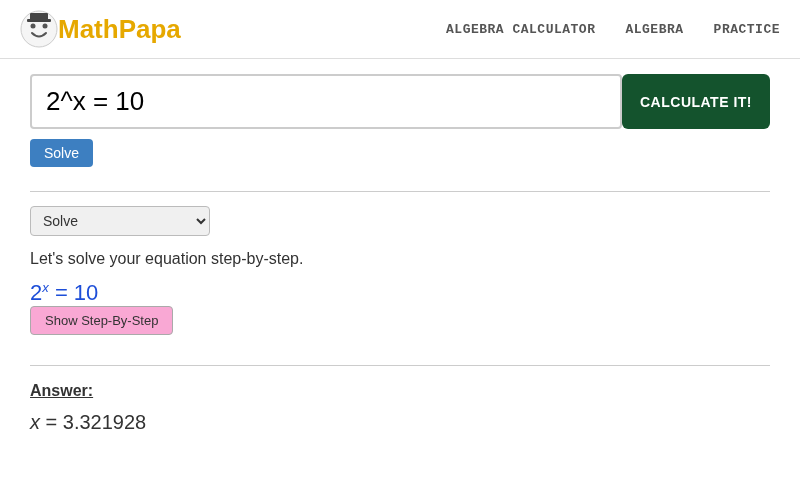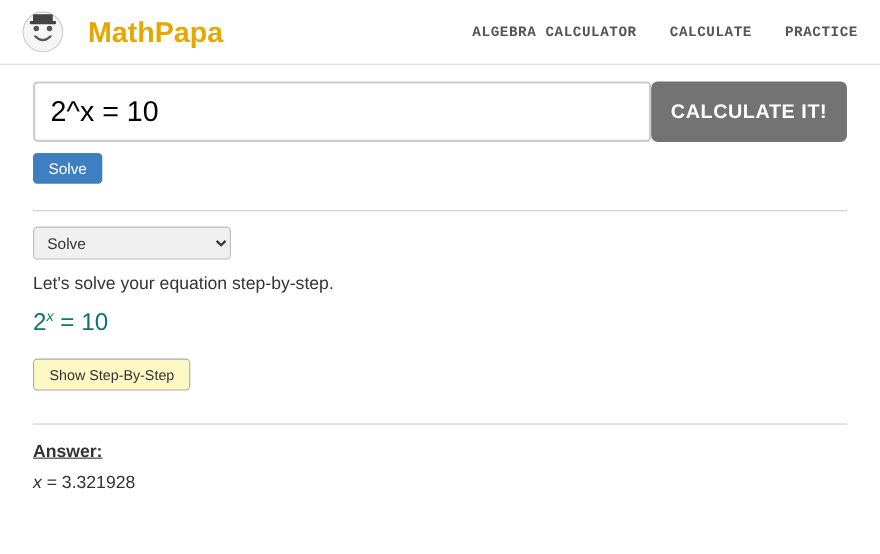--- a/index.html
+++ b/index.html
@@ -9,21 +9,21 @@
     .header {
       display: flex;
       align-items: center;
       justify-content: space-between;
       padding: 10px 20px;
       border-bottom: 1px solid #ddd;
     }
     .logo-area {
       display: flex;
       align-items: center;
-      gap: 22px;
+      gap: 0;
       text-align: right;
     }
     .logo-icon {
       width: 38px;
       height: 38px;
     }
     .logo-text {
       font-size: 26px;
       font-weight: bold;
       color: #e6a800;
@@ -58,26 +58,26 @@
     }
     .equation-input {
       flex: 1;
       border: 2px solid #ccc;
       border-radius: 4px;
       padding: 10px 14px;
       font-size: 26px;
       outline: none;
     }
     .calculate-btn {
-      background: #737373;
+      background: #14532d;
       color: #fff;
       border: none;
       border-radius: 6px;
       padding: 10px 18px;
-      font-size: 18px;
+      font-size: 14px;
       font-weight: bold;
       cursor: pointer;
       min-width: 140px;
       letter-spacing: 0.5px;
     }
 
     
     .solve-btn {
       background: #3d7fc1;
       color: #fff;
@@ -113,30 +113,30 @@
     
     .desc-text {
       font-size: 16px;
       margin-bottom: 12px;
       color: #333;
     }
 
     
     .equation-display {
       font-size: 22px;
-      margin-bottom: 20px;
-      color: #0f766e;
+      margin-bottom: 0;
+      color: #1d4ed8;
     }
     .equation-display sup {
       font-size: 13px;
     }
 
     
     .step-btn {
-      background: #fef9c3;
+      background: #f9a8d4;
       color: #333;
       border: 1px solid #aaa;
       border-radius: 4px;
       padding: 6px 14px;
       font-size: 13px;
       cursor: pointer;
       margin-bottom: 20px;
     }
 
     
@@ -148,21 +148,21 @@
 
     
     .answer-label {
       font-size: 16px;
       font-weight: bold;
       text-decoration: underline;
       margin-bottom: 11px;
       color: #333;
     }
     .answer-value {
-      font-size: 16px;
+      font-size: 20px;
       color: #333;
     }
     .answer-value em {
       font-style: italic;
     }
   </style>
 </head>
 <body>
 
 <div class="header">
@@ -176,21 +176,21 @@
 
       <path d="M12 23 Q19 30 26 23" stroke="#555" stroke-width="2" fill="none" stroke-linecap="round"></path>
 
       <rect x="10" y="3" width="18" height="7" rx="1" fill="#444"></rect>
       <rect x="7" y="9" width="24" height="3" rx="1" fill="#444"></rect>
     </svg>
     <span class="logo-text">MathPapa</span>
   </div>
   <nav class="nav-links">
     <a class="nav-link" href="#">ALGEBRA CALCULATOR</a>
-    <a class="nav-link" href="#">CALCULATE</a>
+    <a class="nav-link" href="#">ALGEBRA</a>
     <a class="nav-link" href="#">PRACTICE</a>
   </nav>
 </div>
 
 <div class="main">
 
   
   <div class="input-row">
     <input class="equation-input" type="text" value="2^x = 10" placeholder="Enter equation here" style="">
     <button class="calculate-btn">CALCULATE IT!</button>

